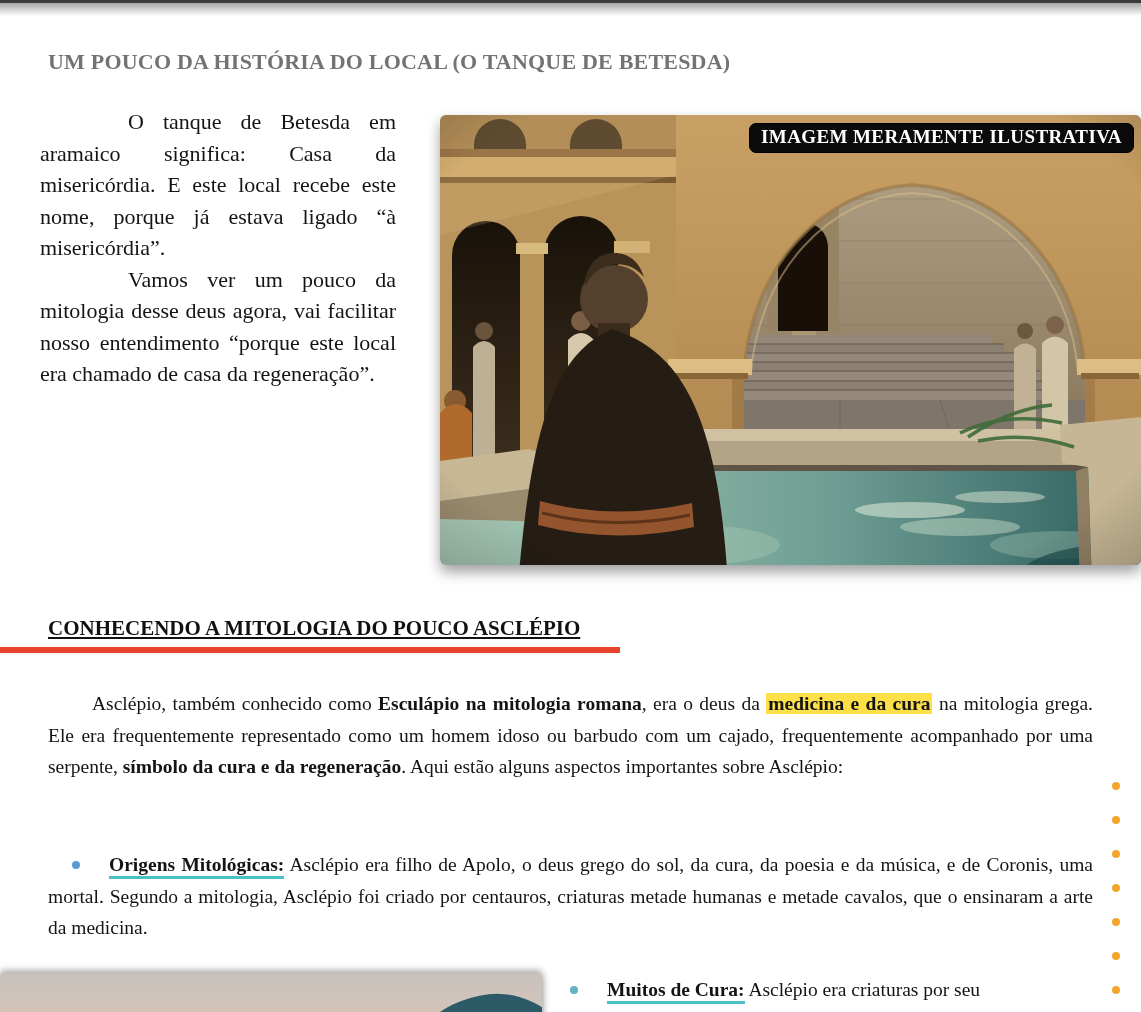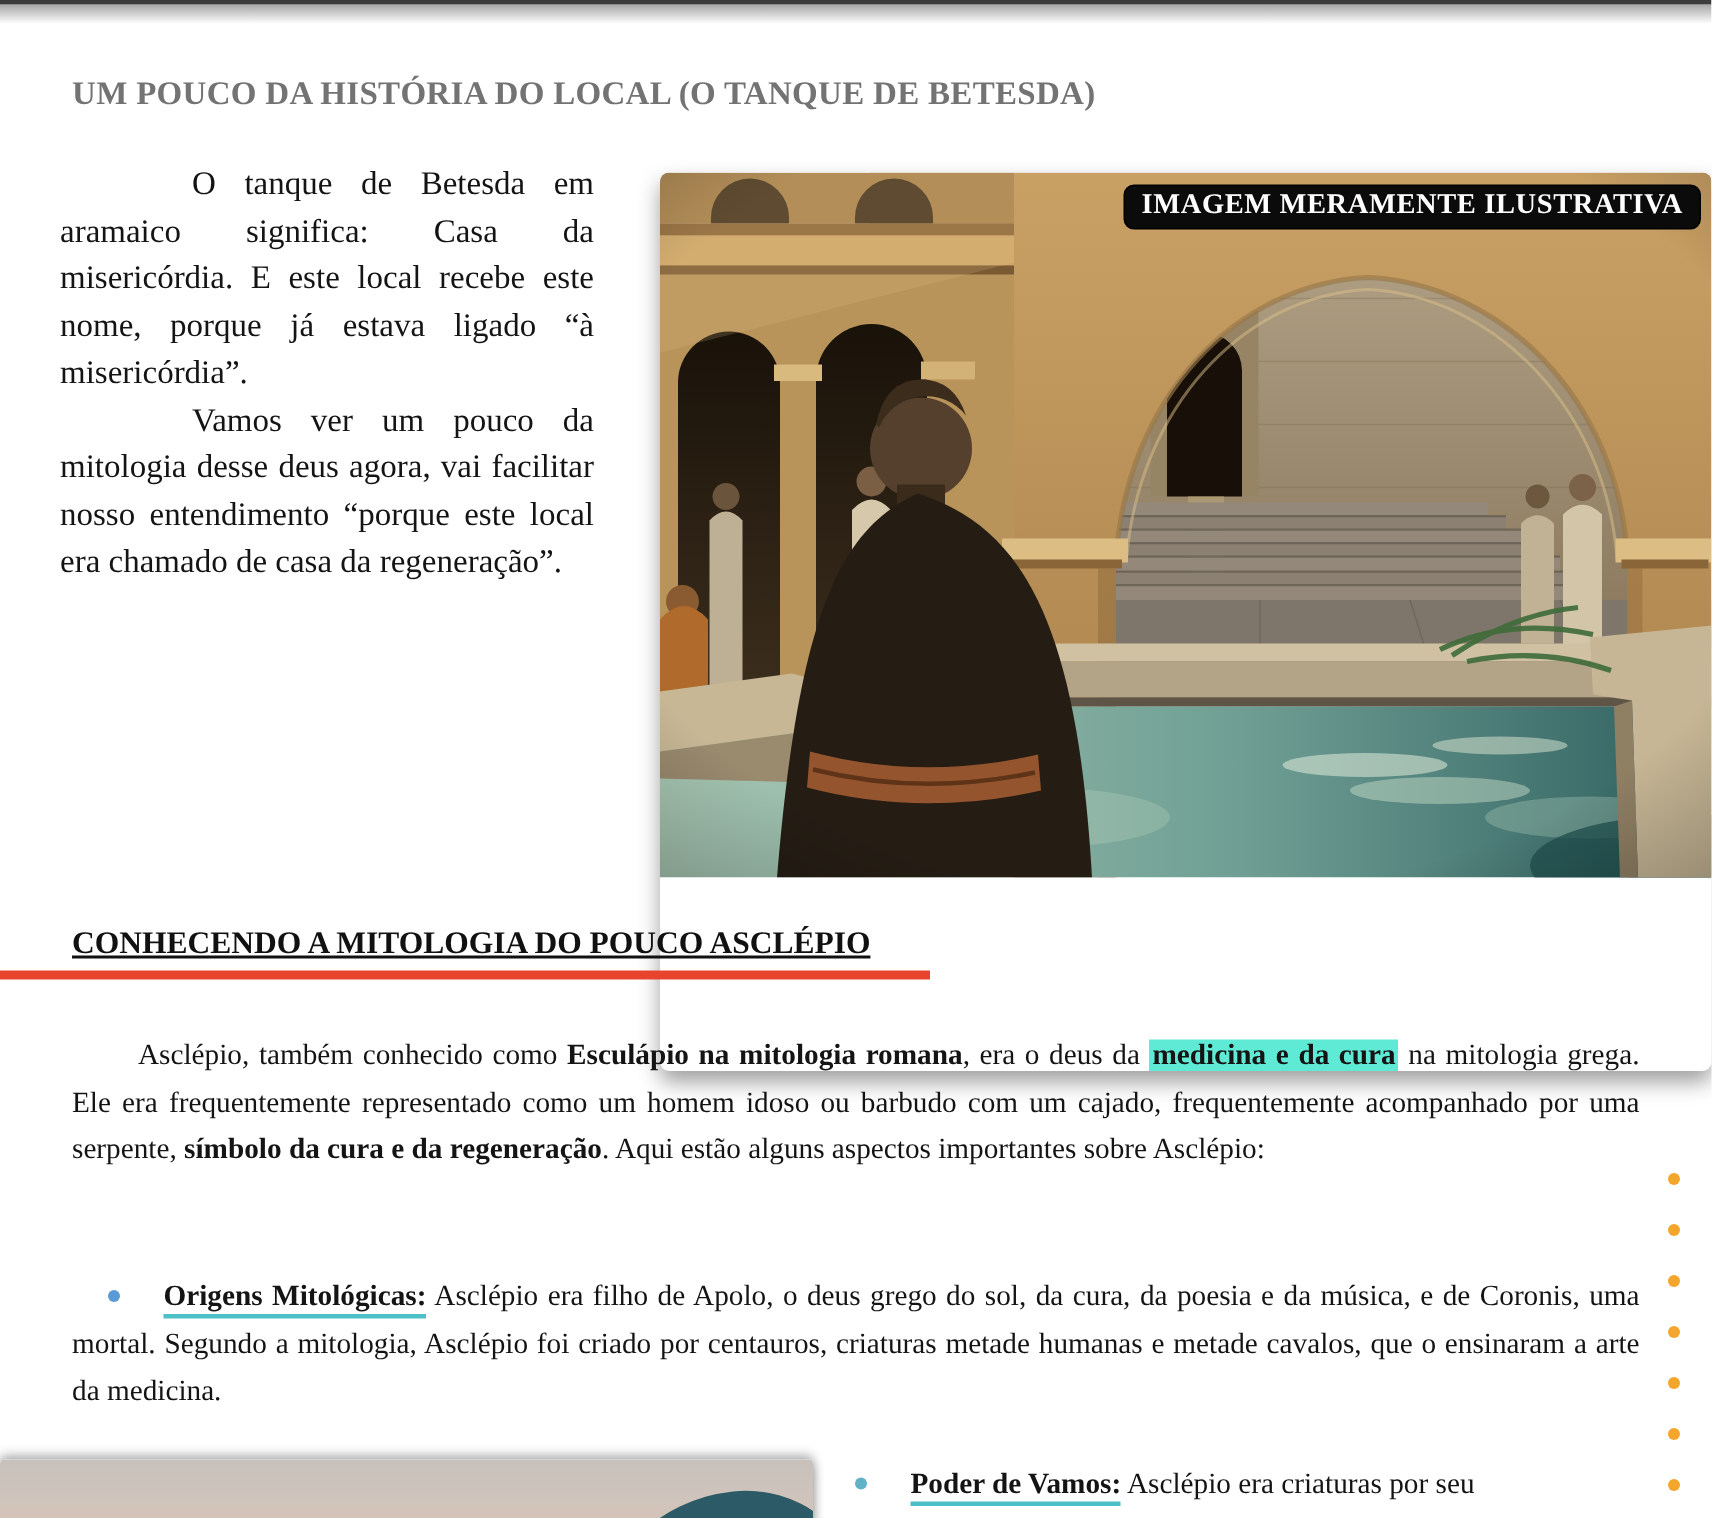--- a/index.html
+++ b/index.html
@@ -12,35 +12,35 @@
             background:linear-gradient(180deg,rgba(95,95,95,.55),rgba(255,255,255,0));}
 
   h1.title{position:absolute;left:48px;top:49px;margin:0;
            font-size:22px;font-weight:bold;color:#737373;letter-spacing:.2px;}
 
   .intro{position:absolute;left:40px;top:106px;width:356px;
          font-size:22px;line-height:31.5px;text-align:justify;}
   .intro p{margin:0;text-indent:88px;}
 
   
-  .hero{position:absolute;left:440px;top:115px;width:701px;height:599px;margin:0;
+  .hero{position:absolute;left:440px;top:115px;width:701px;height:450px;margin:0;
         border-radius:6px;overflow:hidden;box-shadow:0 7px 14px rgba(0,0,0,.38);}
   .hero svg{display:block;}
   .badge{position:absolute;top:8px;right:7px;background:#0b0b0b;color:#fff;
          font-weight:bold;font-size:19px;padding:2px 11px 4px;border-radius:7px;
          letter-spacing:.4px;border:1px solid #000;}
 
   h2.sub{position:absolute;left:48px;top:616px;margin:0;font-size:21px;font-weight:bold;
          color:#111;}
   h2.sub span{text-decoration:underline;}
   .red-bar{position:absolute;left:0;top:647px;width:620px;height:6px;background:#e8432d;}
 
   .wide-para{position:absolute;left:48px;top:688px;width:1045px;margin:0;
              font-size:19.5px;line-height:31.5px;text-align:justify;text-indent:44px;}
-  .hl{background:#5eead4;padding:0 2px;}
+  .hl{background:#fde047;padding:0 2px;}
 
   .bullet-para{position:absolute;left:48px;top:849px;width:1045px;margin:0;
                font-size:19.5px;line-height:31.5px;text-align:justify;text-indent:24px;}
   .idot{display:inline-block;width:8px;height:8px;border-radius:50%;
         margin:0 9px 3px 0;vertical-align:middle;}
   .idot.blue{background:#5b9bd5;}
   .idot.teal{background:#62b2c6;}
   .tl{border-bottom:3px solid #4bc0c6;padding-bottom:1px;margin-left:20px;}
 
   .dots-col{position:absolute;left:1112px;top:782px;}
@@ -240,13 +240,13 @@
   <div class="odot"></div>
   <div class="odot"></div>
   <div class="odot"></div>
 </div>
 
 <figure class="sky">
   <div class="sky-grad"></div>
   <div class="sky-blob"></div>
 </figure>
 
-<p class="bullet2"><span class="idot teal"></span><b class="tl">Poder de Vamos:</b><span> Asclépio era criaturas por seu</span></p>
+<p class="bullet2"><span class="idot teal"></span><b class="tl">Muitos de Cura:</b><span> Asclépio era criaturas por seu</span></p>
 
 </body></html>

